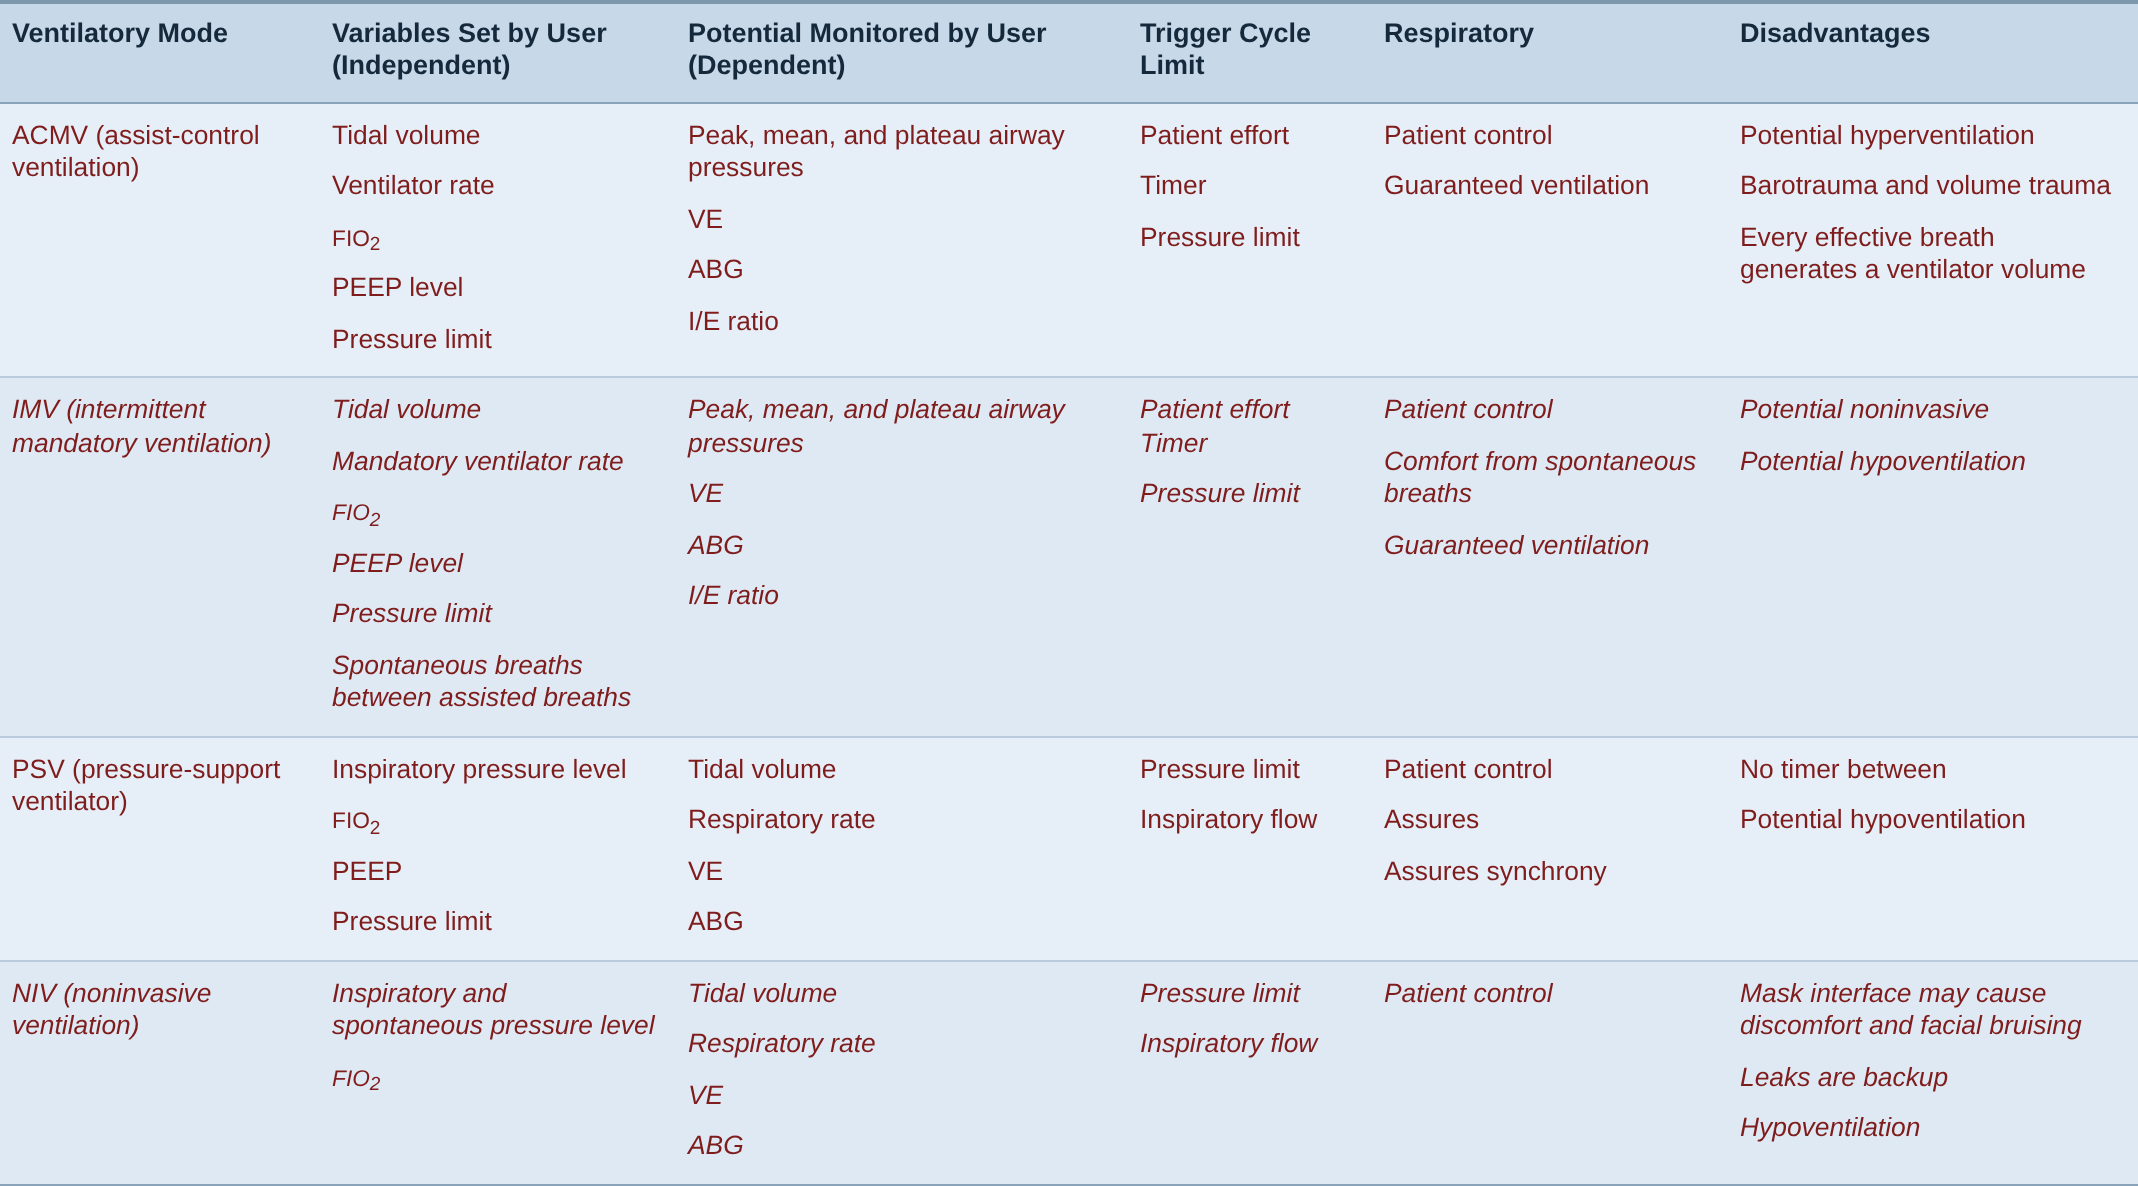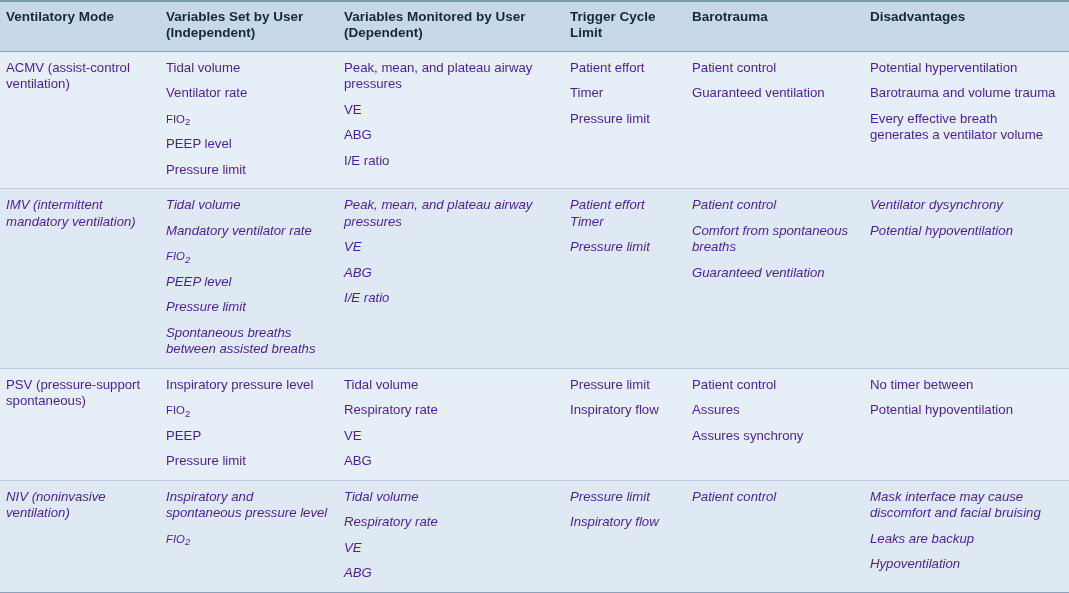--- a/index.html
+++ b/index.html
@@ -42,21 +42,21 @@
     color: #14293b;
     border-top: 2px solid #7d97ad;
     border-bottom: 1.5px solid #8aa3b8;
   }
   tbody td {
     vertical-align: top;
     font-size: 13.2px;
     line-height: 1.25;
     padding: 8px 10px 10px 6px;
     border-bottom: 1px solid #b9cbdc;
-    color: #4c1d95;
+    color: #7f1d1d;
   }
   tbody tr.band-a td { background: #e6eef7; }
   tbody tr.band-b td { background: #dfe9f4; font-style: italic; }
   tbody tr:last-child td { border-bottom: 1.5px solid #8aa3b8; }
 
   .cell-list { margin: 0; padding: 0; list-style: none; }
   .cell-list li { margin: 0 0 9px 0; }
   .cell-list li:last-child { margin-bottom: 0; }
 
   .mode-name { font-size: 13.2px; line-height: 1.25; }
@@ -87,23 +87,23 @@
         <col class="c1">
         <col class="c2">
         <col class="c3">
         <col class="c4">
         <col class="c5">
     </colgroup>
     <thead>
       <tr>
         <th>Ventilatory Mode</th>
         <th>Variables Set by User (Independent)</th>
-        <th>Variables Monitored by User (Dependent)</th>
+        <th>Potential Monitored by User (Dependent)</th>
         <th>Trigger Cycle Limit</th>
-        <th>Barotrauma</th>
+        <th>Respiratory</th>
         <th>Disadvantages</th>
       </tr>
     </thead>
     <tbody>
 
       <tr class="band-a">
         <td>
           <div class="mode-name">ACMV (assist-control ventilation)</div>
         </td>
         <td>
@@ -176,29 +176,29 @@
         </td>
         <td>
           <ul class="cell-list">
             <li>Patient control</li>
             <li>Comfort from spontaneous breaths</li>
             <li>Guaranteed ventilation</li>
           </ul>
         </td>
         <td>
           <ul class="cell-list">
-            <li>Ventilator dysynchrony</li>
+            <li>Potential noninvasive</li>
             <li>Potential hypoventilation</li>
           </ul>
         </td>
       </tr>
 
       <tr class="band-a">
         <td>
-          <div class="mode-name">PSV (pressure-support spontaneous)</div>
+          <div class="mode-name">PSV (pressure-support ventilator)</div>
         </td>
         <td>
           <ul class="cell-list">
             <li>Inspiratory pressure level</li>
             <li><span class="smallcap">F</span><span class="smallcap">IO</span><sub>2</sub></li>
             <li>PEEP</li>
             <li>Pressure limit</li>
           </ul>
         </td>
         <td>

